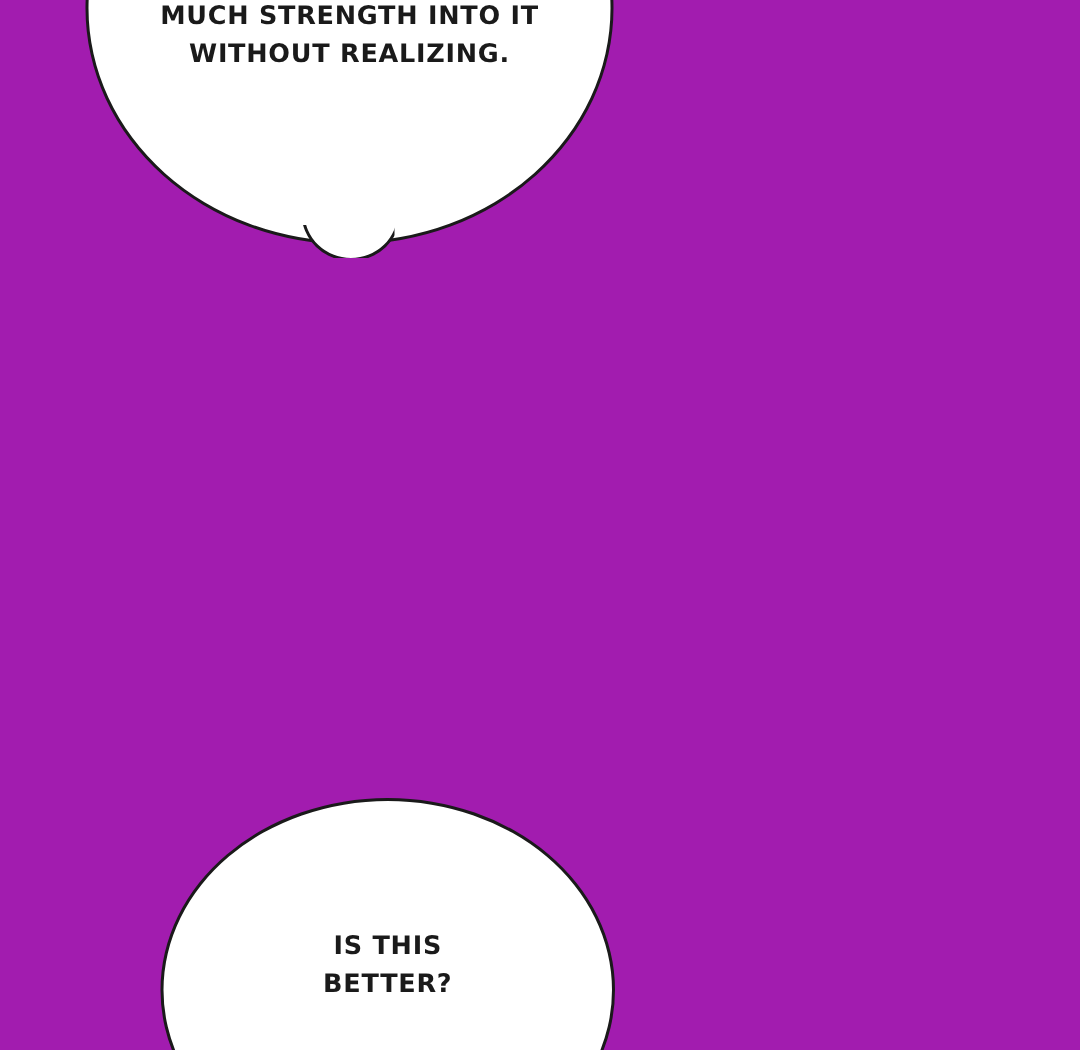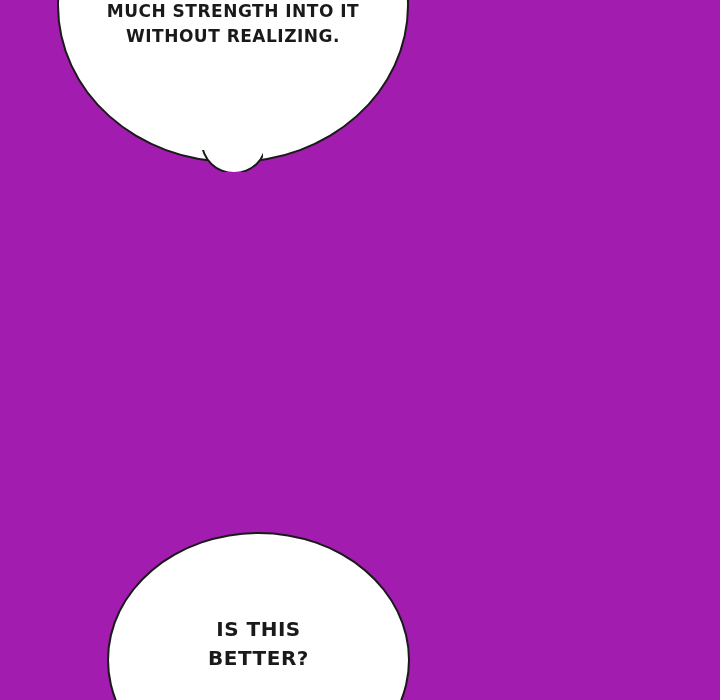--- a/index.html
+++ b/index.html
@@ -71,21 +71,21 @@
   }
 
   
   #bubble-bottom {
     left: 107px;
     top: 532px;
     width: 303px;
     height: 256px;
   }
   #bubble-bottom .bubble-text {
-    font-size: 20px;
+    font-size: 17px;
     transform: translateY(-16px);
   }
 </style>
 </head>
 <body>
 
 <div class="page">
 
   <div class="bubble" id="bubble-top">
     <div class="bubble-text">So I must've put too

